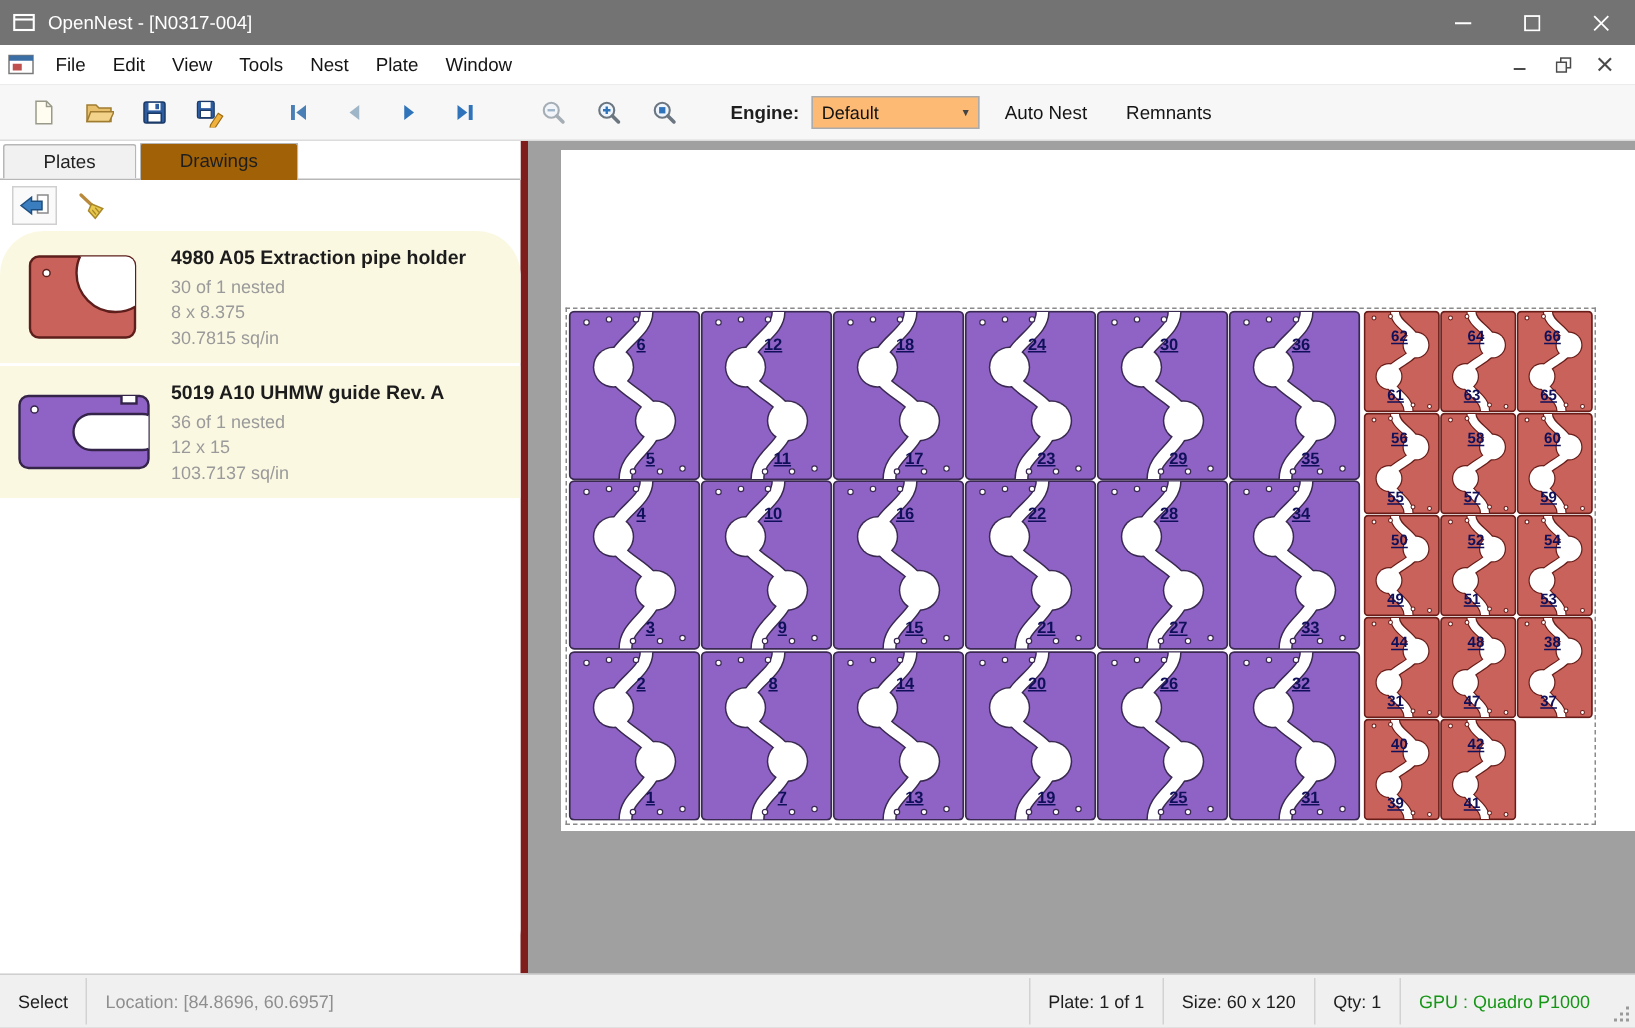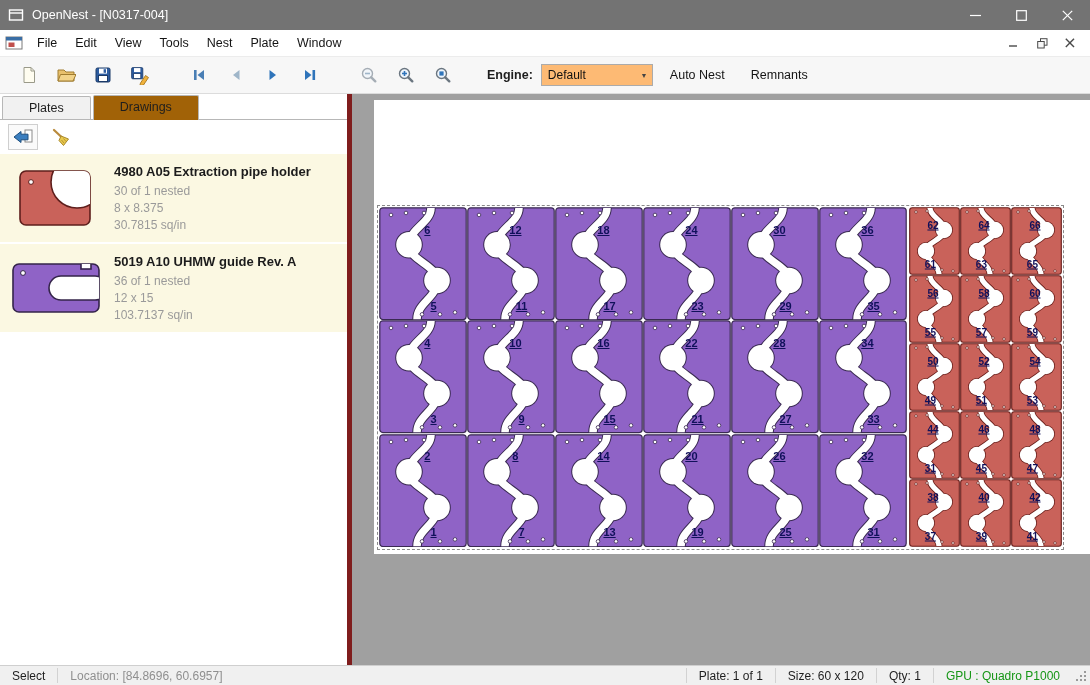--- a/index.html
+++ b/index.html
@@ -35,21 +35,21 @@
   .content { flex:1; display:flex; min-height:0; }
 
   
   .sidebar { width:352px; flex:none; background:#fff; border-right:5px solid #7f1d1d; display:flex; flex-direction:column; }
   .tabs { height:26px; display:flex; align-items:flex-end; padding-left:2px; border-bottom:1px solid #b7b7b7; background:#fff; }
   .tab { padding:4px 26px 4px 26px; font-size:12.5px; border:1px solid #b7b7b7; border-bottom:none; background:#f1f1f1; margin-right:2px; border-radius:2px 2px 0 0; }
   .tab.active { background:#a16207; margin-bottom:-1px; padding-bottom:6px; }
   .panel-toolbar { height:34px; display:flex; align-items:center; gap:8px; padding:4px 8px; }
   .ptool-btn { width:30px; height:26px; display:flex; align-items:center; justify-content:center; border:1px solid #cfcfcf; background:#fafafa; }
   .ptool-btn.flat { border-color:transparent; background:transparent; }
-  .drawing-list { flex:1; overflow:hidden; background:#fff; }
+  .drawing-list { flex:1; overflow:hidden; background:#fff;border-radius:29px; }
   .drawing-item { display:flex; gap:8px; padding:8px 6px; background:#fbf8e2; margin-bottom:2px; align-items:center; }
   .thumb { width:100px; flex:none; display:flex; justify-content:center; align-items:center; }
   .meta { flex:1; min-width:0; padding-top:2px; }
   .dtitle { font-size:13px; font-weight:bold; color:#1c1c1c; margin-bottom:4px; }
   .dline { font-size:12px; color:#9a9a9a; line-height:17px; }
 
   
   .canvas { flex:1; position:relative; background:#a0a0a0; overflow:hidden; }
   .doc { position:absolute; left:22px; top:6px; right:0; height:454px; background:#fff; }
   .plate { position:absolute; left:25px; top:111px; width:687px; height:345px; border:1px dashed #8a8a8a; background:#fff; }
@@ -59,21 +59,21 @@
               grid-template-columns:repeat(3,1fr); grid-template-rows:repeat(5,1fr); }
   .nest-cell { position:relative; }
   .cell-svg { position:absolute; inset:0; width:100%; height:100%; }
   .num { position:absolute; font-weight:bold; color:#10105a; text-decoration:underline; transform:translate(-50%,-50%); }
   .purple .nt { left:55%; top:20%; font-size:11px; }
   .purple .nb { left:62%; top:87%; font-size:11px; }
   .red .nt { left:47%; top:26%; font-size:10px; }
   .red .nb { left:42%; top:84%; font-size:10px; }
 
   
-  .statusbar { height:20px; background:#f0f0f0; border-top:1px solid #cfcfcf; display:flex; align-items:stretch; flex:none; font-size:12px; }
+  .statusbar { height:36px; background:#f0f0f0; border-top:1px solid #cfcfcf; display:flex; align-items:stretch; flex:none; font-size:12px; }
   .sb-item { display:flex; align-items:center; padding:0 12px; white-space:nowrap; }
   .sb-sep { width:1px; background:#d2d2d2; margin:2px 0; }
   .sb-loc { color:#8f8f8f; }
   .sb-spacer { flex:1; }
   .sb-grip { width:18px; display:flex; align-items:flex-end; justify-content:flex-end; padding:3px; }
 </style>
 </head>
 <body>
 
 <div class="window">
@@ -817,37 +817,20 @@
     <circle cx="35" cy="23" r="9" fill="#681d19"></circle>
                 <circle cx="17" cy="44" r="9" fill="#681d19"></circle>
     <path d="M21,1 C21,10 35,13 35,23 C35,33 17,35 17,44 C17,55 30,57 30,67" fill="none" stroke="#ffffff" stroke-width="5.2"></path>
     <circle cx="35" cy="23" r="8.2" fill="#ffffff"></circle>
                 <circle cx="17" cy="44" r="8.2" fill="#ffffff"></circle>
     <circle cx="7" cy="5" r="1.3" fill="#fff" stroke="#681d19" stroke-width="0.7"></circle>
     <circle cx="18" cy="4" r="1.3" fill="#fff" stroke="#681d19" stroke-width="0.7"></circle>
     <circle cx="33" cy="63" r="1.3" fill="#fff" stroke="#681d19" stroke-width="0.7"></circle>
     <circle cx="44" cy="64" r="1.3" fill="#fff" stroke="#681d19" stroke-width="0.7"></circle>
               </svg>
-              <span class="num nt">46</span>
-              <span class="num nb">45</span>
-            </div>
-            <div class="nest-cell red">
-              <svg class="cell-svg" viewBox="0 0 51 68" preserveAspectRatio="none">
-    <rect x="0.7" y="0.7" width="49.6" height="66.6" rx="2.5" fill="#c9625a" stroke="#681d19" stroke-width="1.1"></rect>
-    <path d="M21,1 C21,10 35,13 35,23 C35,33 17,35 17,44 C17,55 30,57 30,67" fill="none" stroke="#681d19" stroke-width="6.8"></path>
-    <circle cx="35" cy="23" r="9" fill="#681d19"></circle>
-                <circle cx="17" cy="44" r="9" fill="#681d19"></circle>
-    <path d="M21,1 C21,10 35,13 35,23 C35,33 17,35 17,44 C17,55 30,57 30,67" fill="none" stroke="#ffffff" stroke-width="5.2"></path>
-    <circle cx="35" cy="23" r="8.2" fill="#ffffff"></circle>
-                <circle cx="17" cy="44" r="8.2" fill="#ffffff"></circle>
-    <circle cx="7" cy="5" r="1.3" fill="#fff" stroke="#681d19" stroke-width="0.7"></circle>
-    <circle cx="18" cy="4" r="1.3" fill="#fff" stroke="#681d19" stroke-width="0.7"></circle>
-    <circle cx="33" cy="63" r="1.3" fill="#fff" stroke="#681d19" stroke-width="0.7"></circle>
-    <circle cx="44" cy="64" r="1.3" fill="#fff" stroke="#681d19" stroke-width="0.7"></circle>
-              </svg>
               <span class="num nt">48</span>
               <span class="num nb">47</span>
             </div>
             <div class="nest-cell red">
               <svg class="cell-svg" viewBox="0 0 51 68" preserveAspectRatio="none">
     <rect x="0.7" y="0.7" width="49.6" height="66.6" rx="2.5" fill="#c9625a" stroke="#681d19" stroke-width="1.1"></rect>
     <path d="M21,1 C21,10 35,13 35,23 C35,33 17,35 17,44 C17,55 30,57 30,67" fill="none" stroke="#681d19" stroke-width="6.8"></path>
     <circle cx="35" cy="23" r="9" fill="#681d19"></circle>
                 <circle cx="17" cy="44" r="9" fill="#681d19"></circle>
     <path d="M21,1 C21,10 35,13 35,23 C35,33 17,35 17,44 C17,55 30,57 30,67" fill="none" stroke="#ffffff" stroke-width="5.2"></path>

